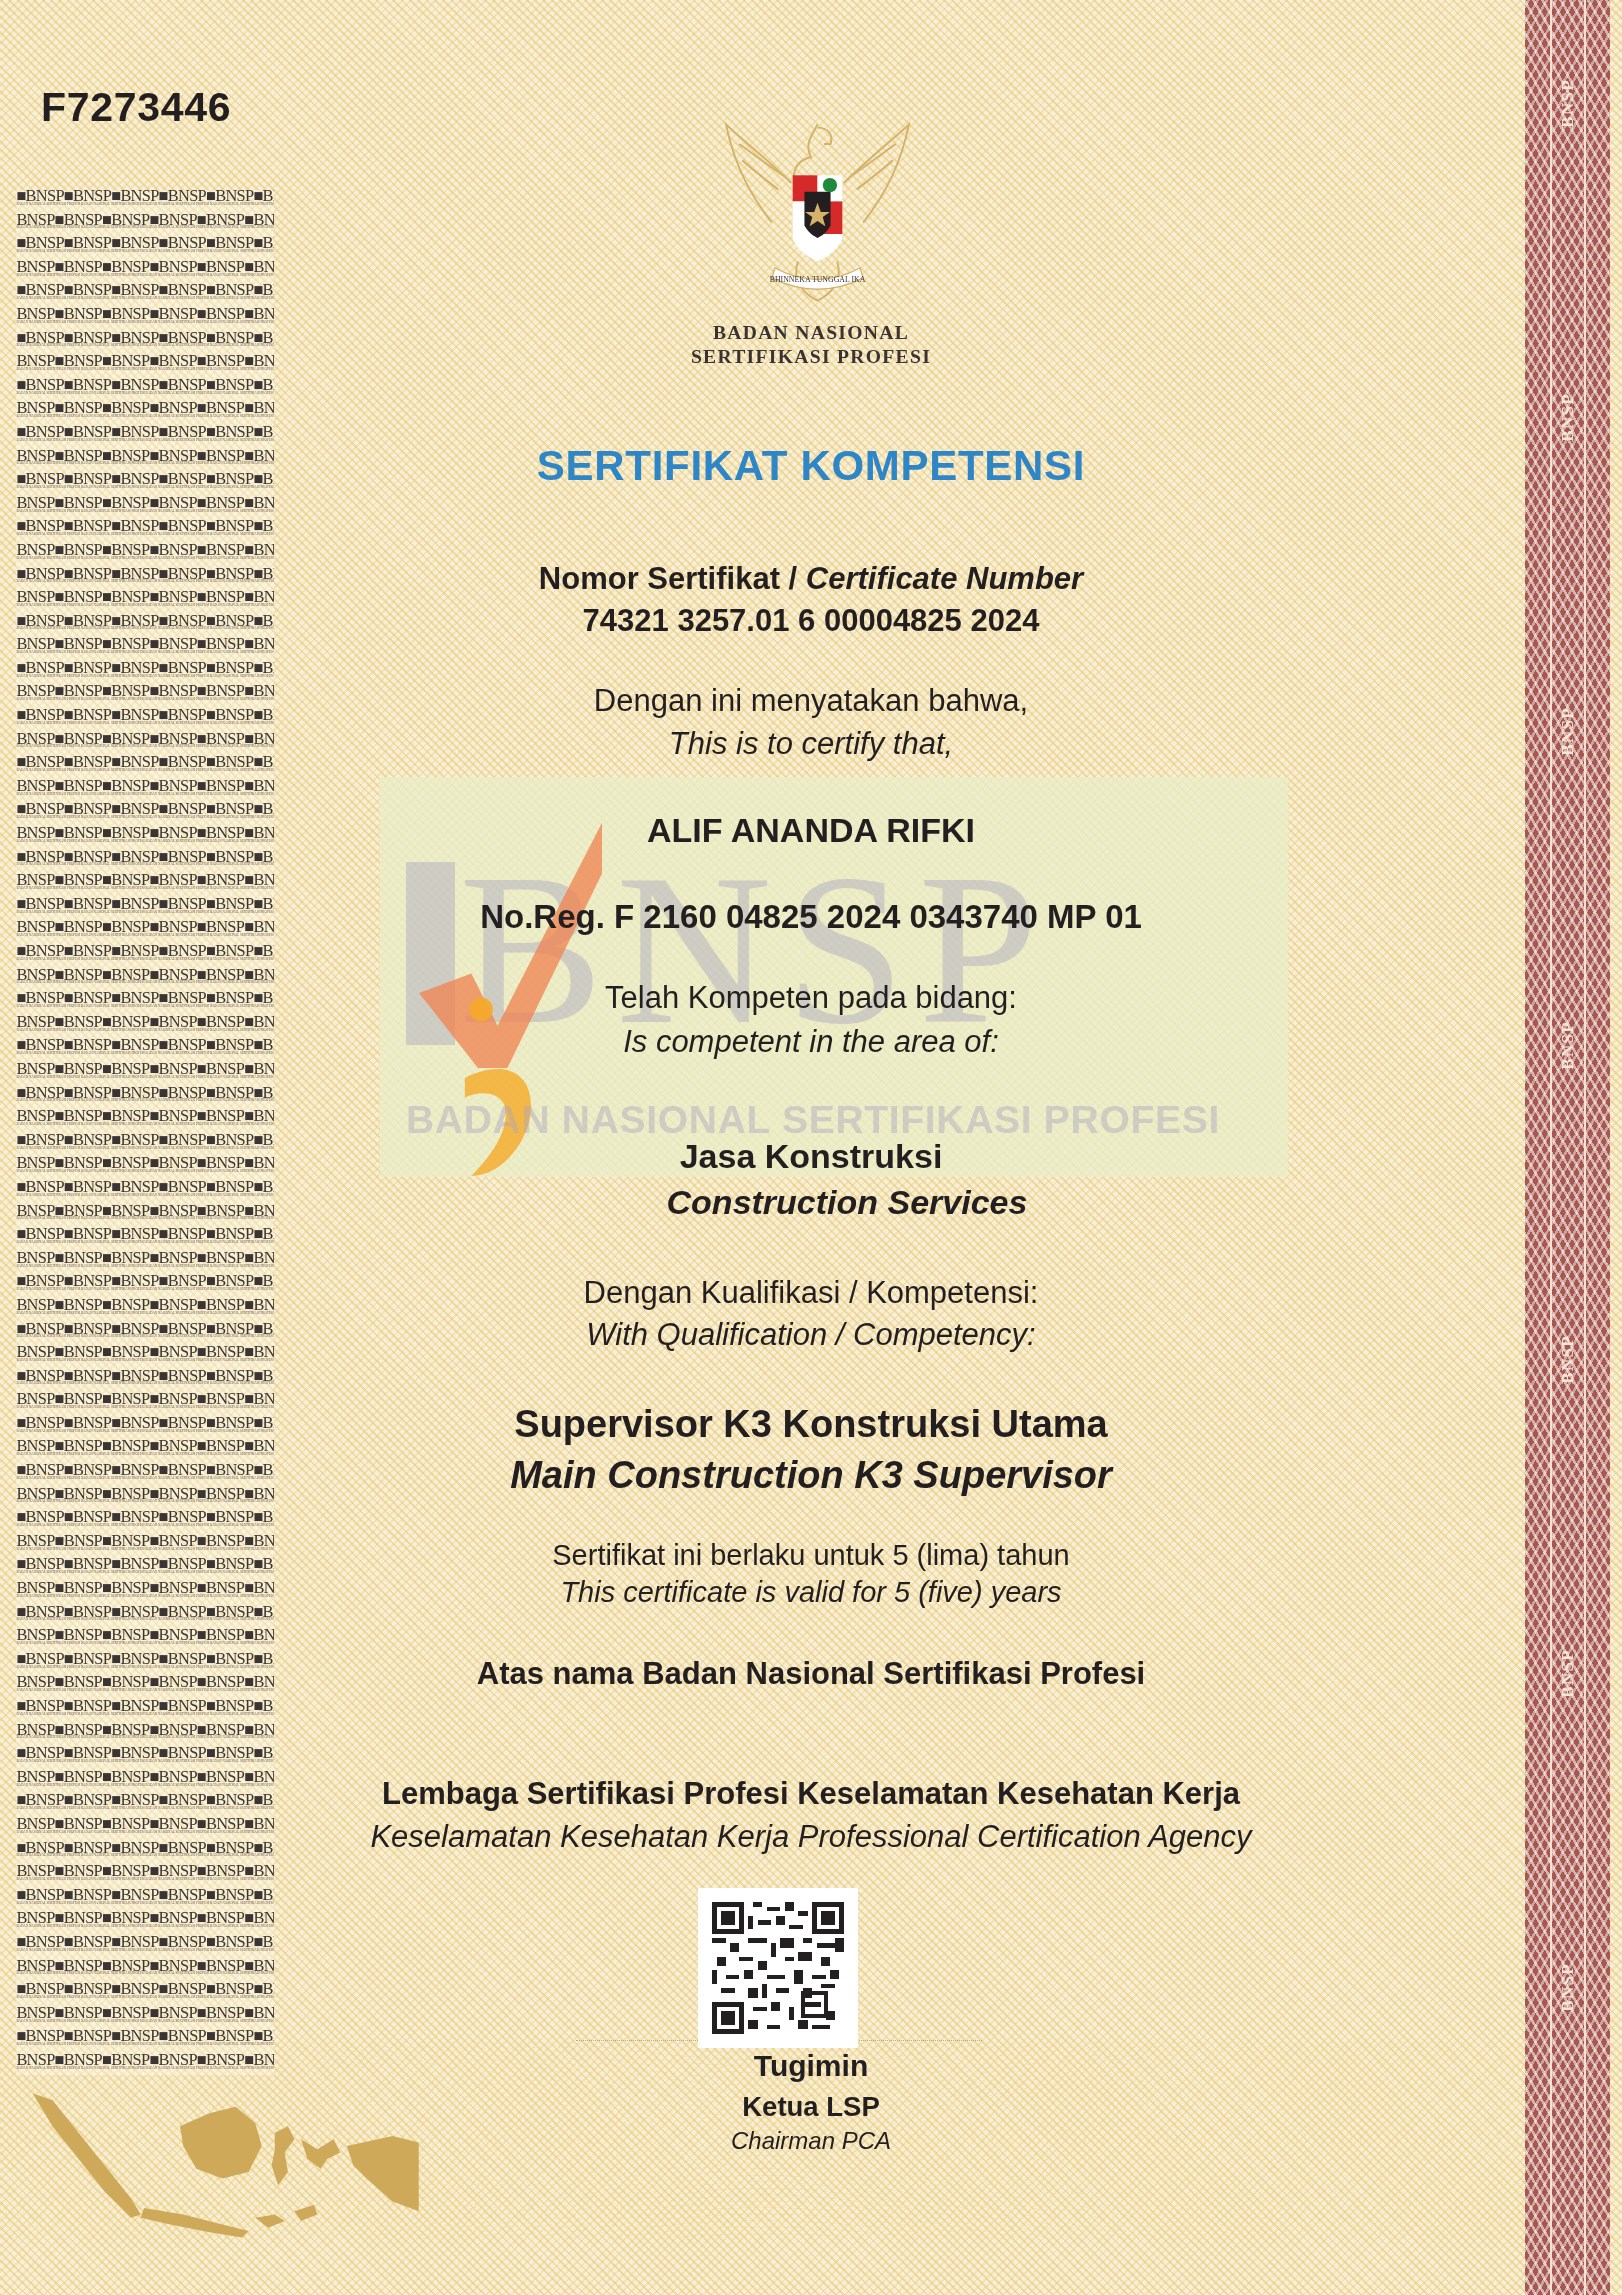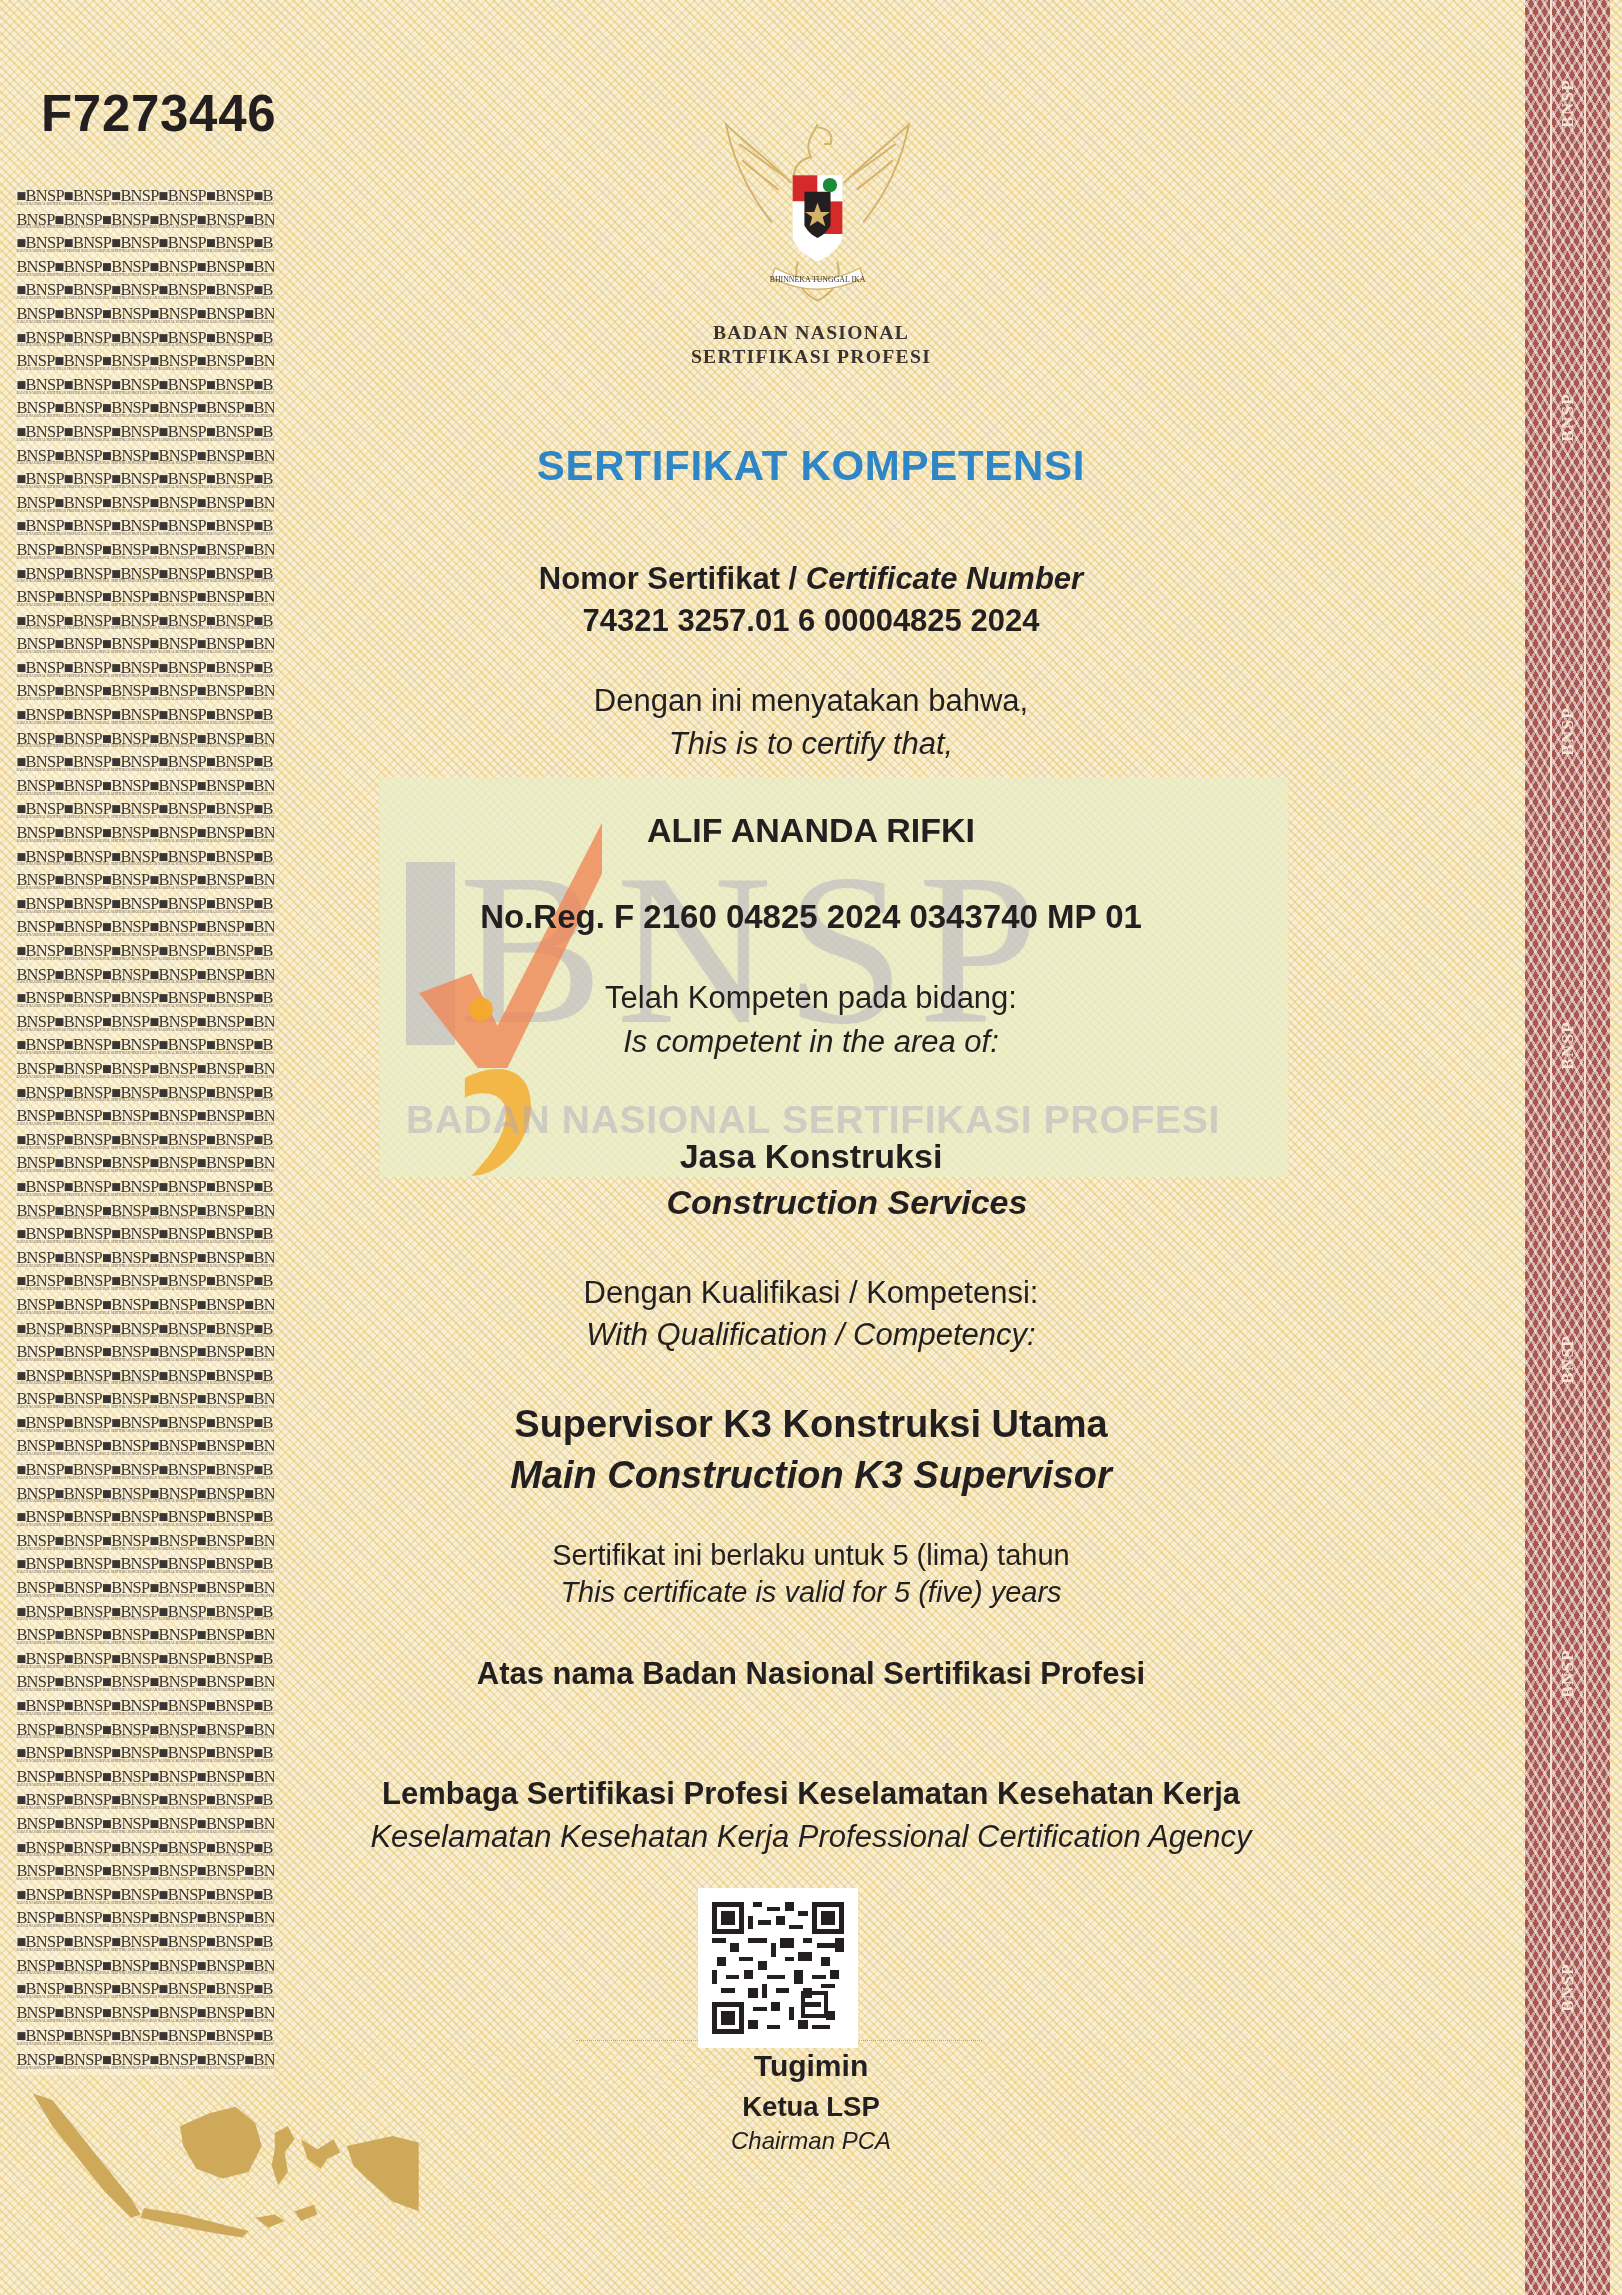--- a/index.html
+++ b/index.html
@@ -7,21 +7,21 @@
   .page { position:relative; width:1622px; height:2295px; overflow:hidden;
     background-color:#f8f0d6;
     background-image:
       repeating-linear-gradient(45deg, rgba(233,200,120,0.55) 0 2px, transparent 2px 5.9px),
       repeating-linear-gradient(-45deg, rgba(233,200,120,0.35) 0 2px, transparent 2px 5.9px);
   }
   .abs { position:absolute; }
   .center { position:absolute; left:0; width:1622px; text-align:center; }
 
   
-  .serial { left:41px; top:84px; font-size:51px; font-weight:bold; letter-spacing:0.7px; color:#231f20;text-align:center; }
+  .serial { left:41px; top:84px; font-size:41px; font-weight:bold; letter-spacing:0.7px; color:#231f20;text-align:center; }
 
   
   .micro-strip { left:16.4px; top:190px; width:258px; height:1885px; overflow:hidden;
     font-family:"Liberation Serif", serif; font-size:16.4px; line-height:11.8px; color:#3a3535; white-space:nowrap;
     background:rgba(255,250,235,0.35); }
   .micro-row { height:23.6px; overflow:hidden; letter-spacing:-0.7px; }
   .micro-row .sub { display:block; font-size:3.3px; line-height:5.2px; color:#6b5e55; letter-spacing:0; }
 
   
   .right-border { left:1525px; top:0; width:85px; height:2295px;

